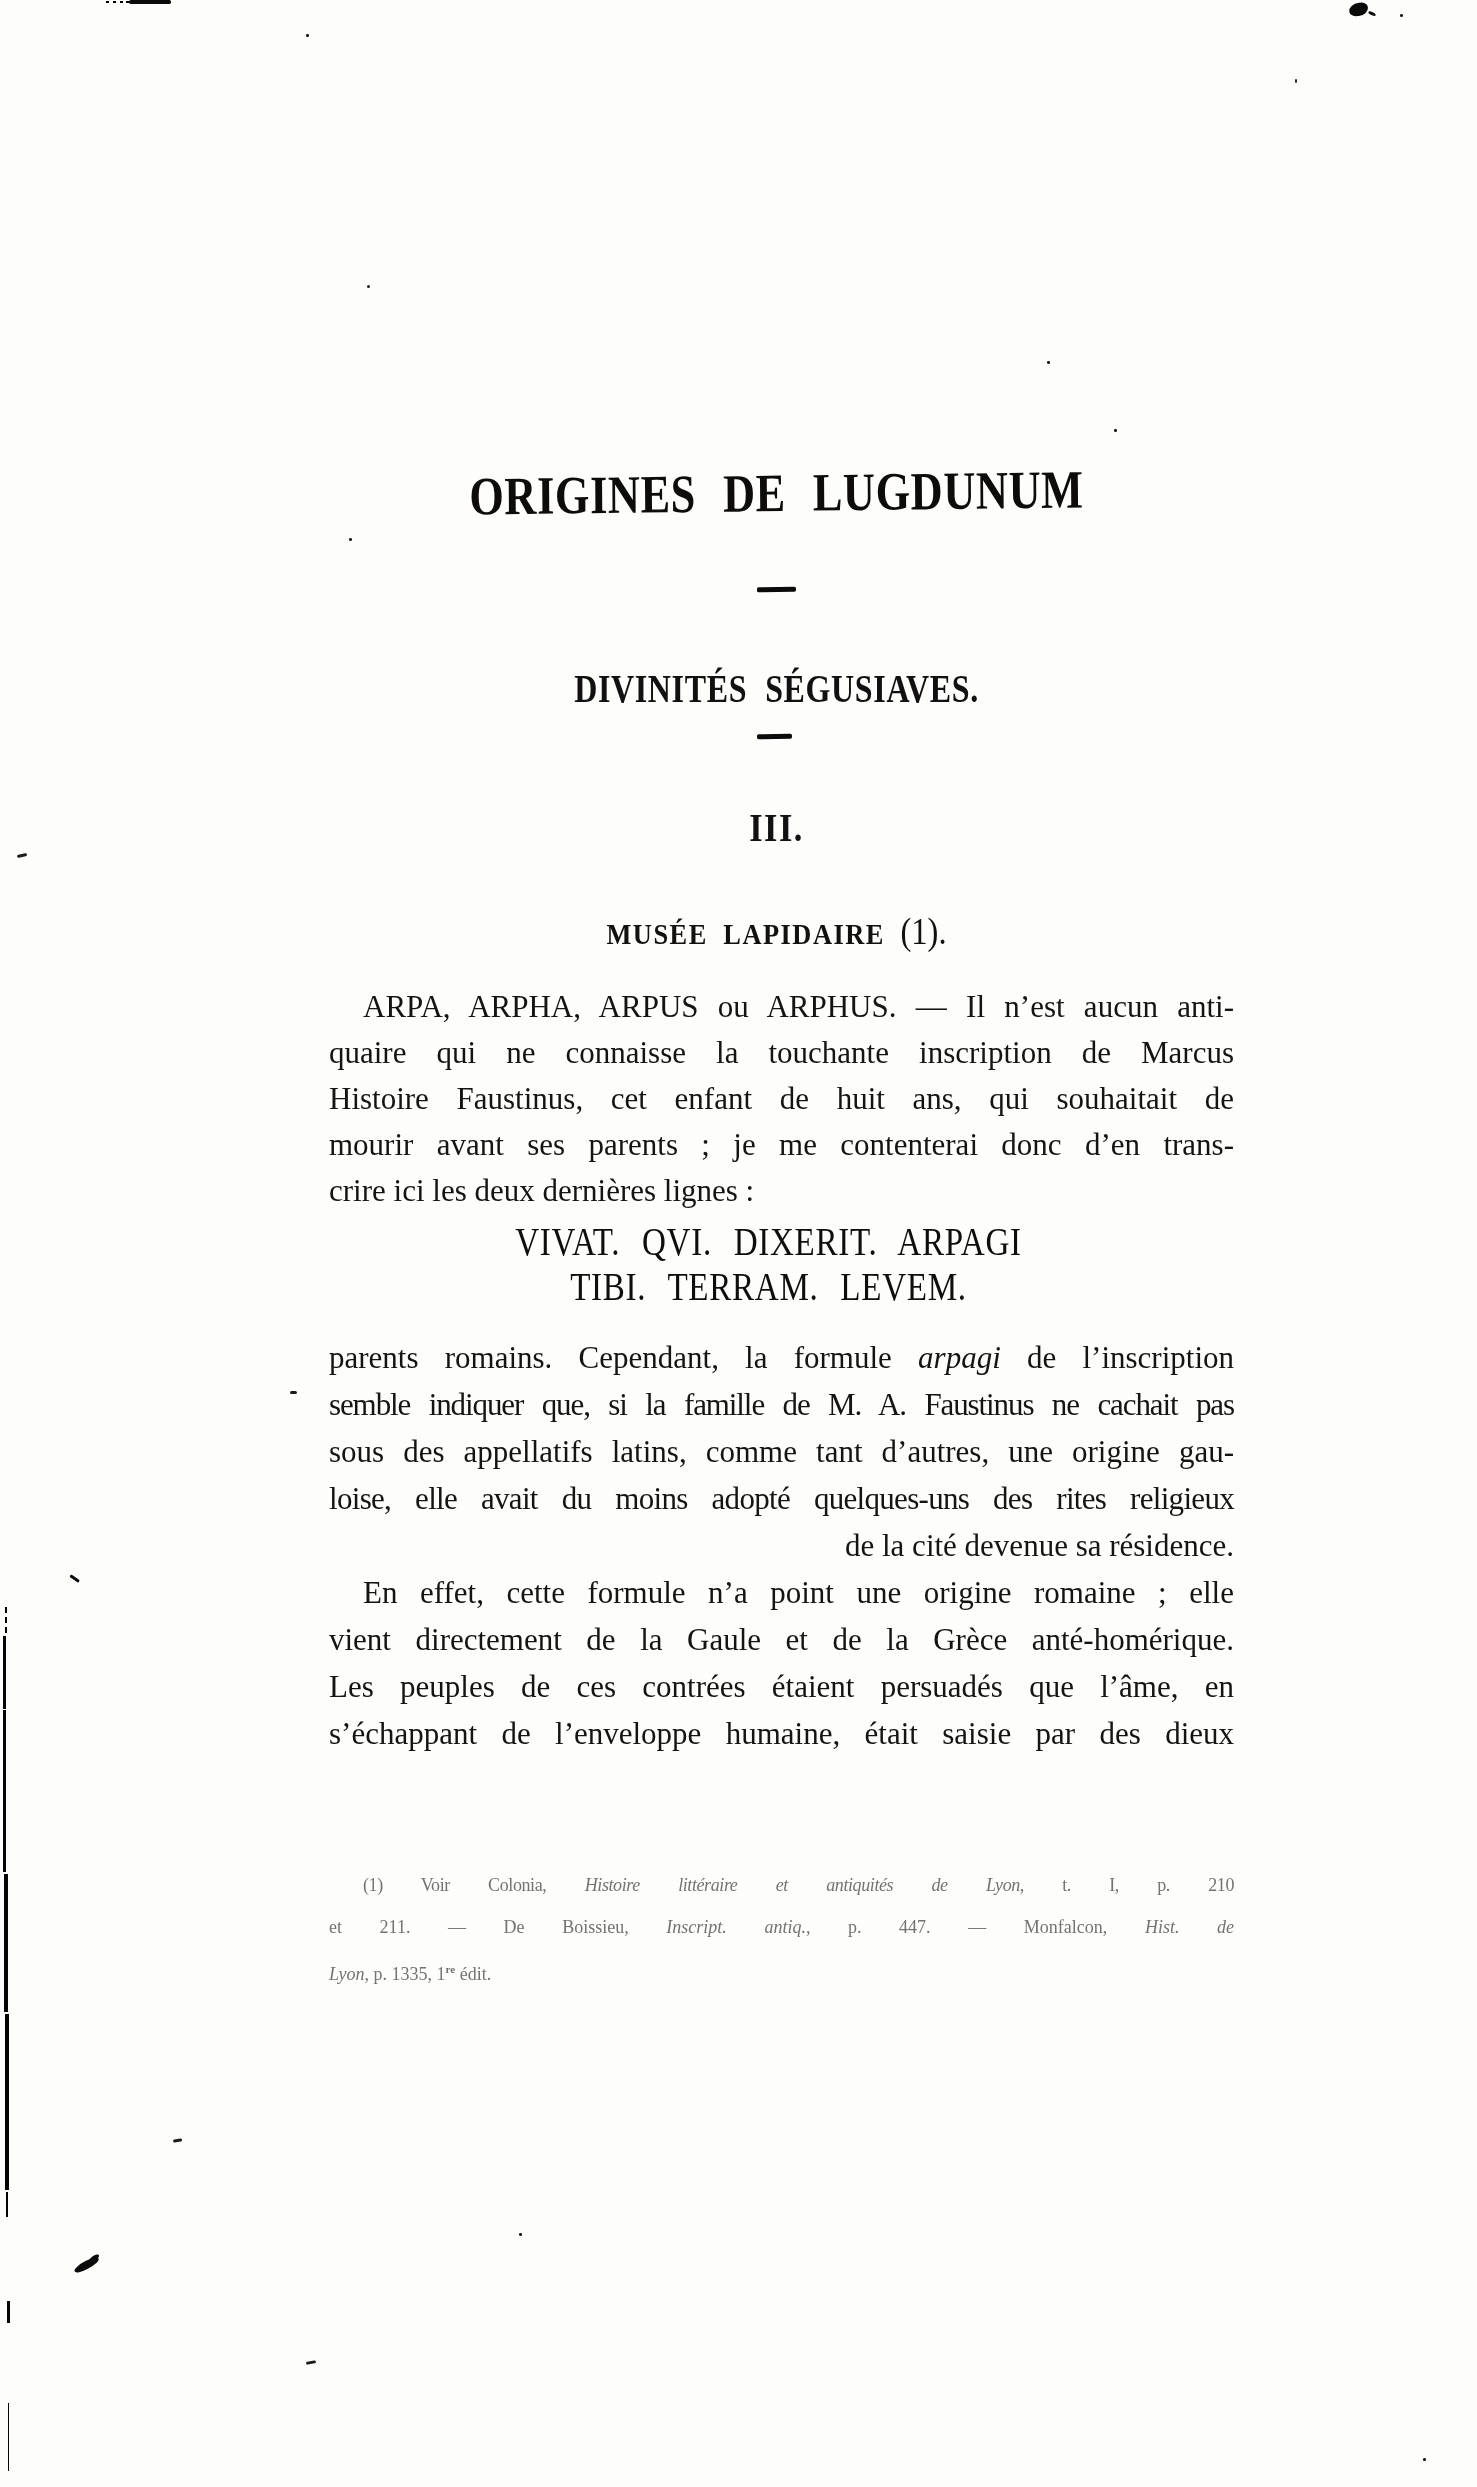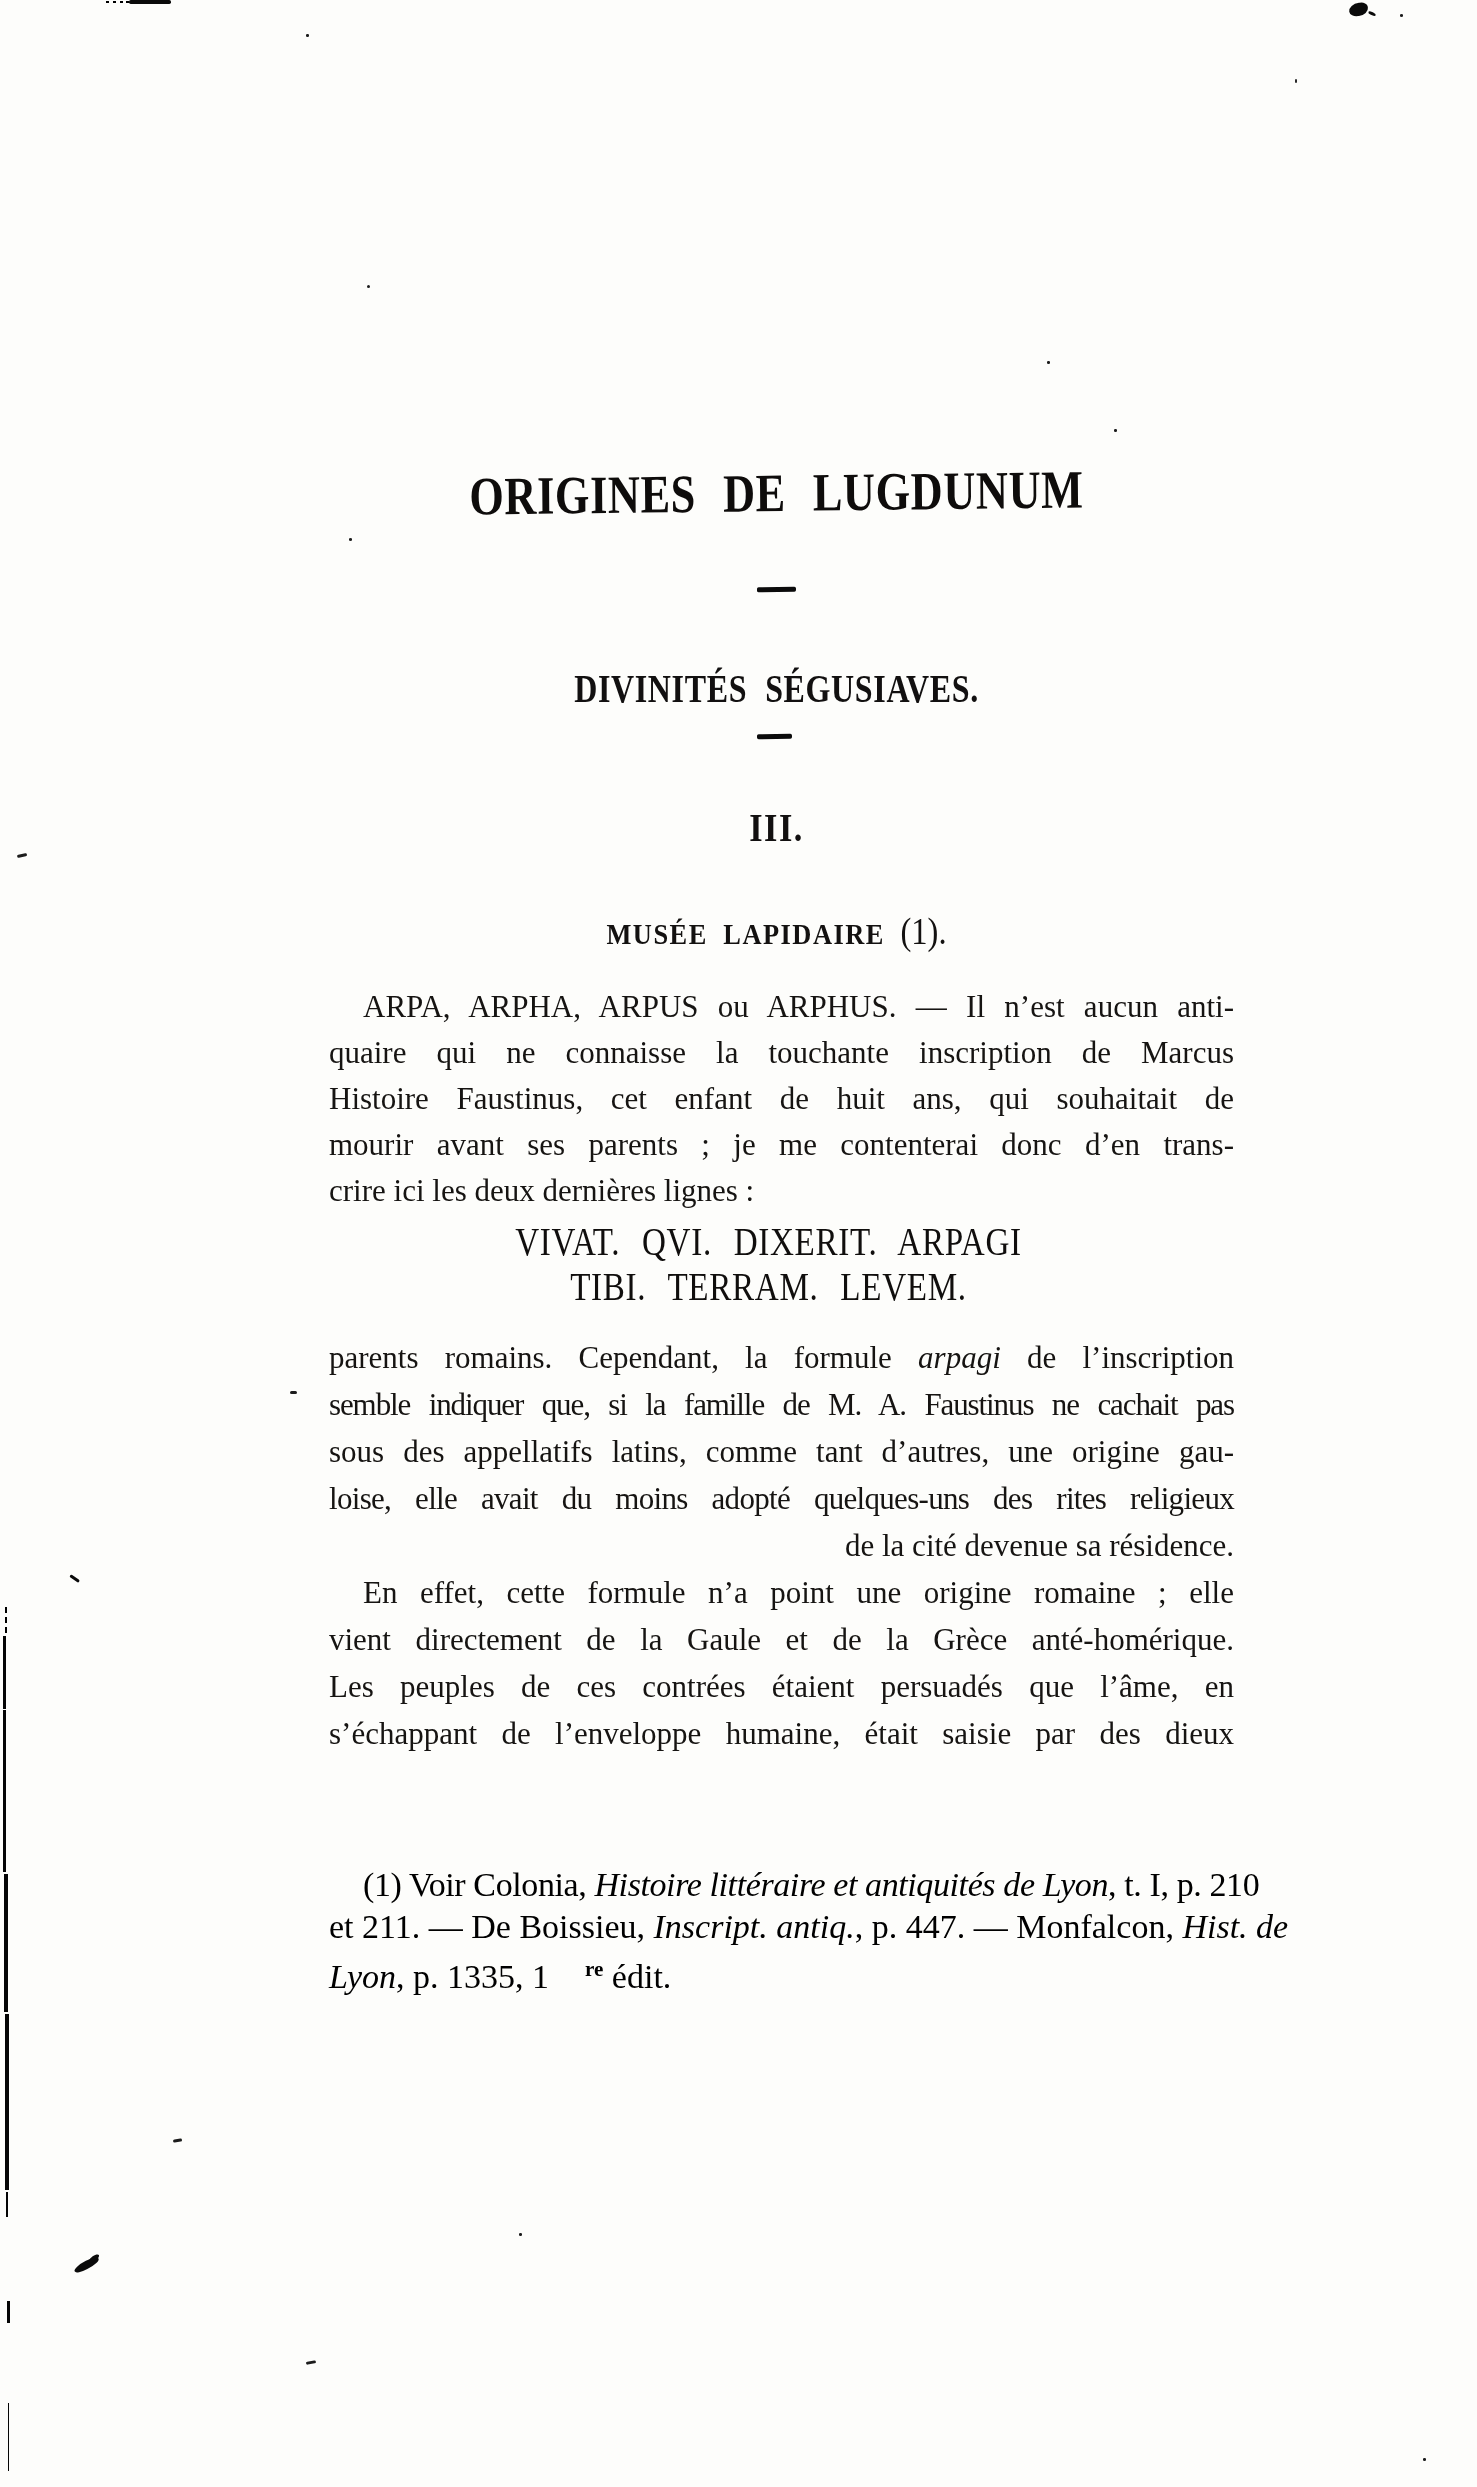--- a/index.html
+++ b/index.html
@@ -51,24 +51,24 @@
   .it{font-style:italic;}
   .inscr{margin:5px 0 24.5px;position:relative;left:-13.5px;}
   .iline{
     line-height:45px;font-size:39px;text-align:center;
     letter-spacing:0.8px;word-spacing:15px;color:#100e0d;
     transform:scaleX(.85);transform-origin:50% 50%;white-space:nowrap;
   }
   
   .footnote{
     position:absolute;left:329px;top:1864px;width:905px;
-    font-size:34px;line-height:42px;color:#000000;
+    font-size:18px;line-height:42px;color:#737373;
   }
   .fn-tight{letter-spacing:-0.4px;}
-  .sup{font-size:.62em;vertical-align:super;font-weight:bold;margin-left:36px;}
+  .sup{font-size:.62em;vertical-align:super;font-weight:bold;}
   
   .art{position:absolute;background:#0a0a0a;}
   .dotted-dash{left:106px;top:0.8px;width:23px;height:2.5px;
     background:repeating-linear-gradient(90deg,#000 0 3.4px,transparent 3.4px 6.8px);}
   .solid-dash{left:129px;top:0;width:42px;height:4.2px;border-radius:1.7px;}
   .inkblot{left:1349px;top:3.4px;width:18.6px;height:12.7px;border-radius:60% 40% 55% 45%;transform:rotate(-8deg);}
   .inkblot-tail{left:1368px;top:11.8px;width:7.6px;height:3.4px;border-radius:50%;transform:rotate(25deg);}
   .swoosh{left:73px;top:2261px;width:27px;height:7.6px;border-radius:60% 50% 60% 50%;transform:rotate(-27deg);}
   .swoosh2{left:88px;top:2256px;width:11.8px;height:5px;border-radius:50%;transform:rotate(-35deg);}
   .tick{left:69px;top:1577px;width:11px;height:3.4px;border-radius:1.7px;transform:rotate(35deg);}

